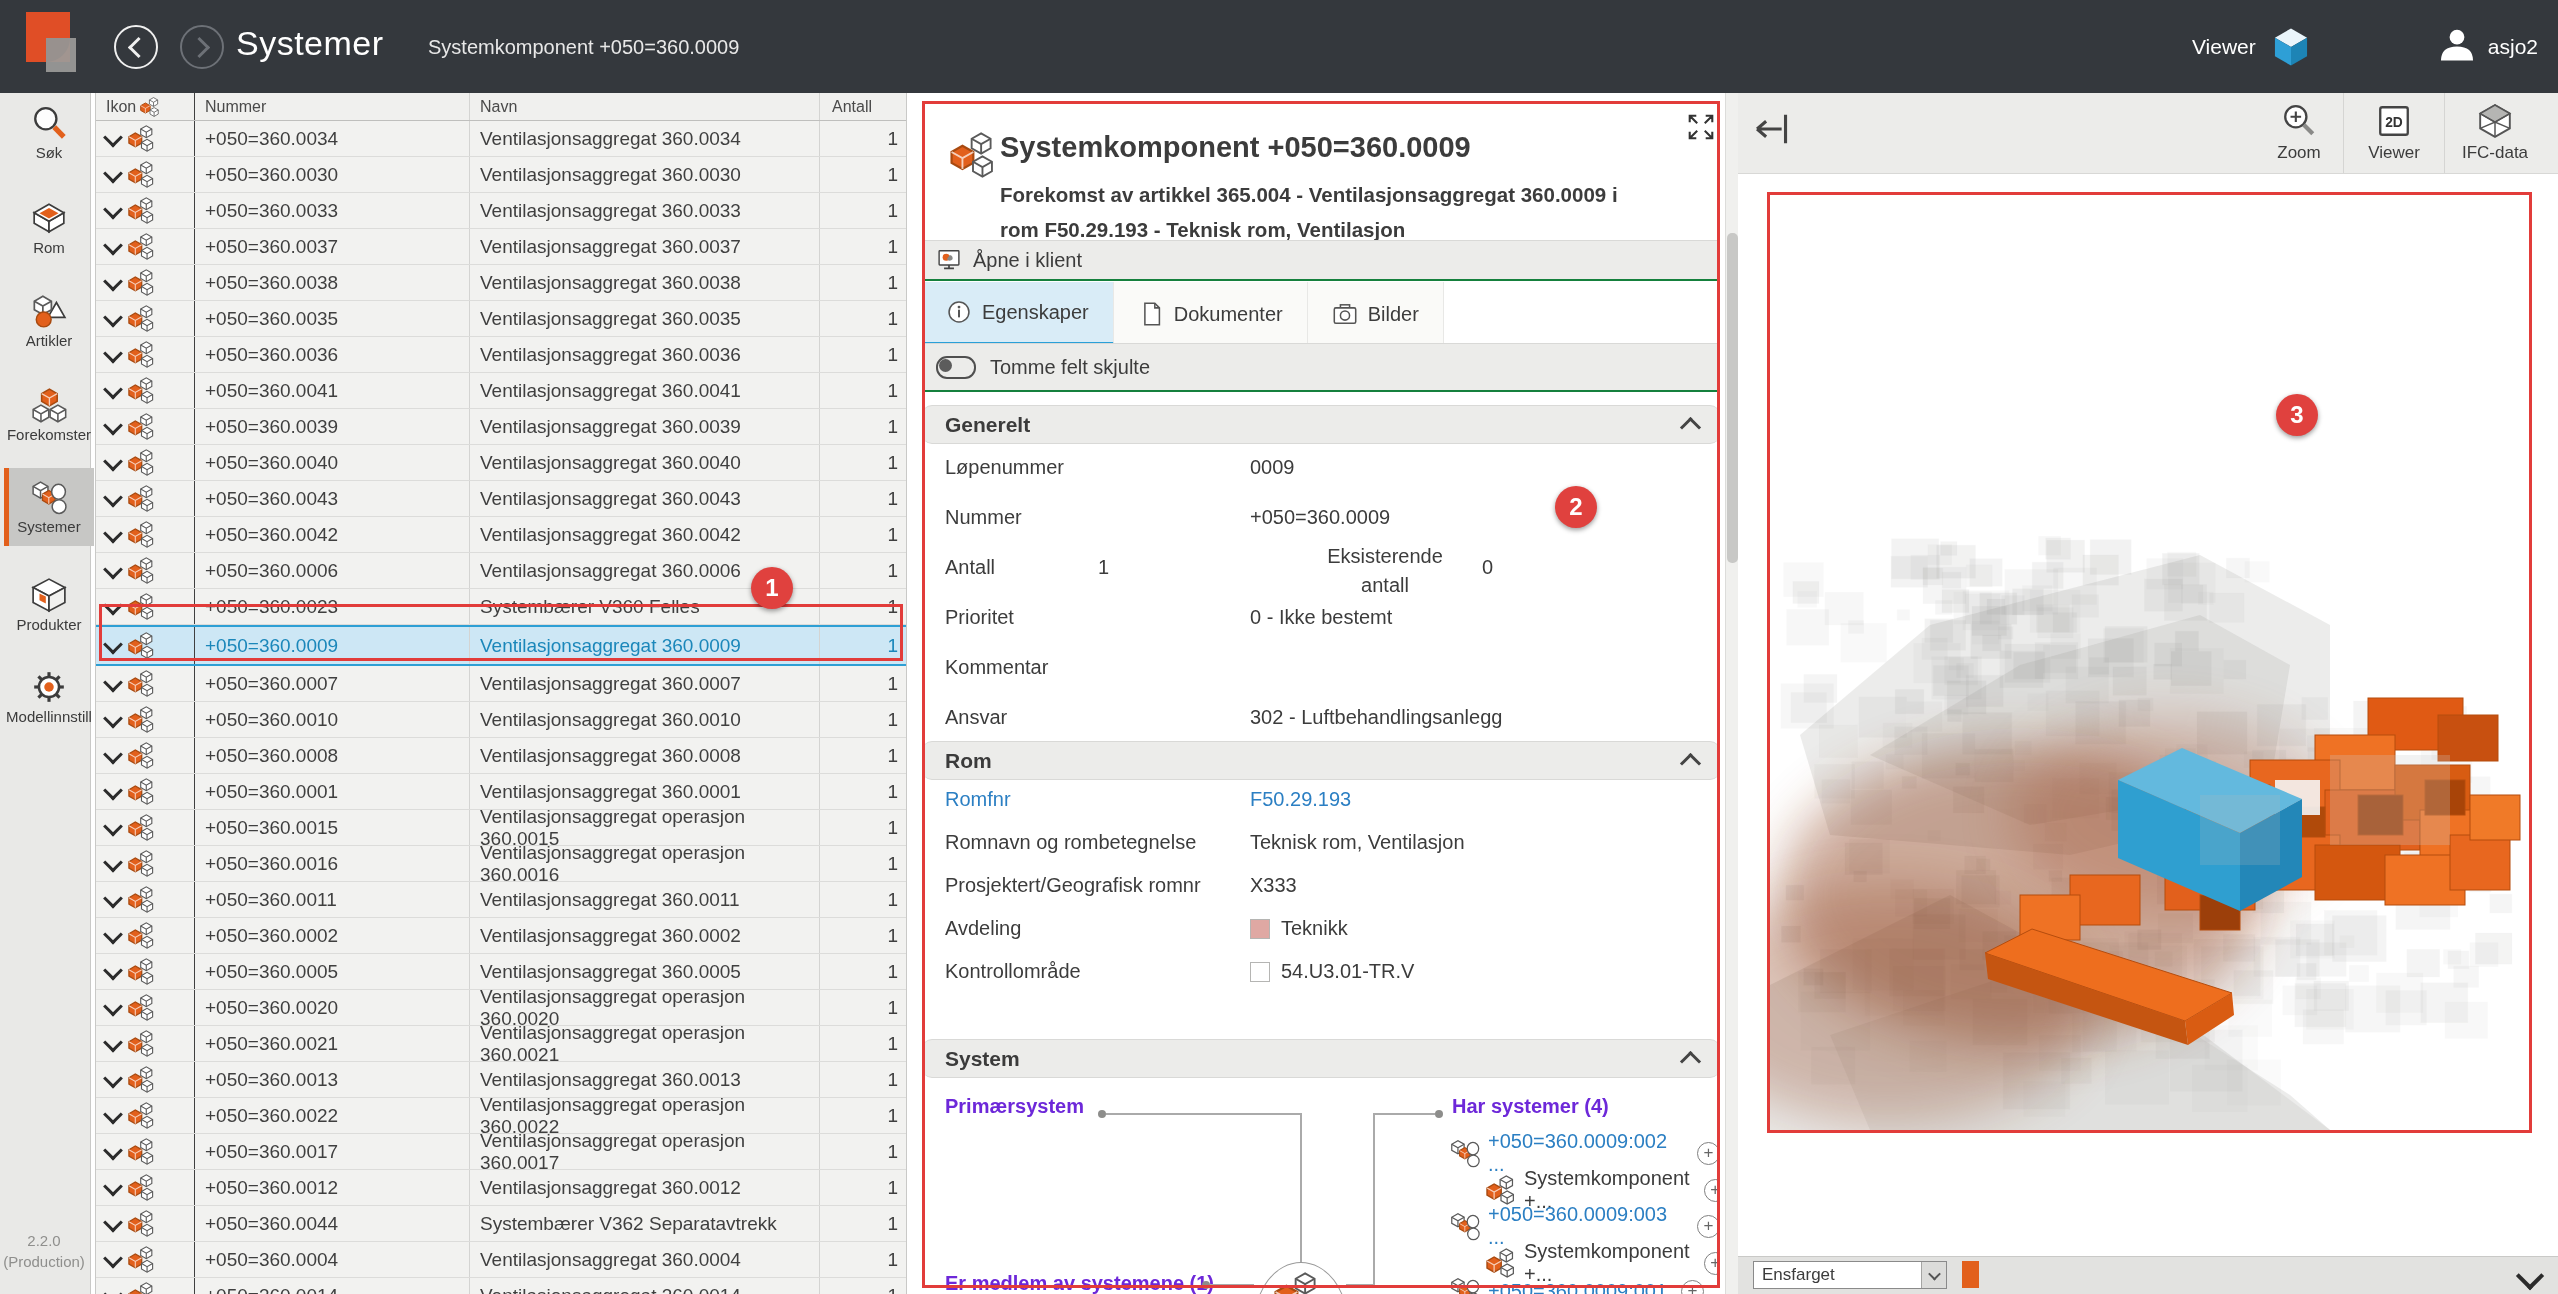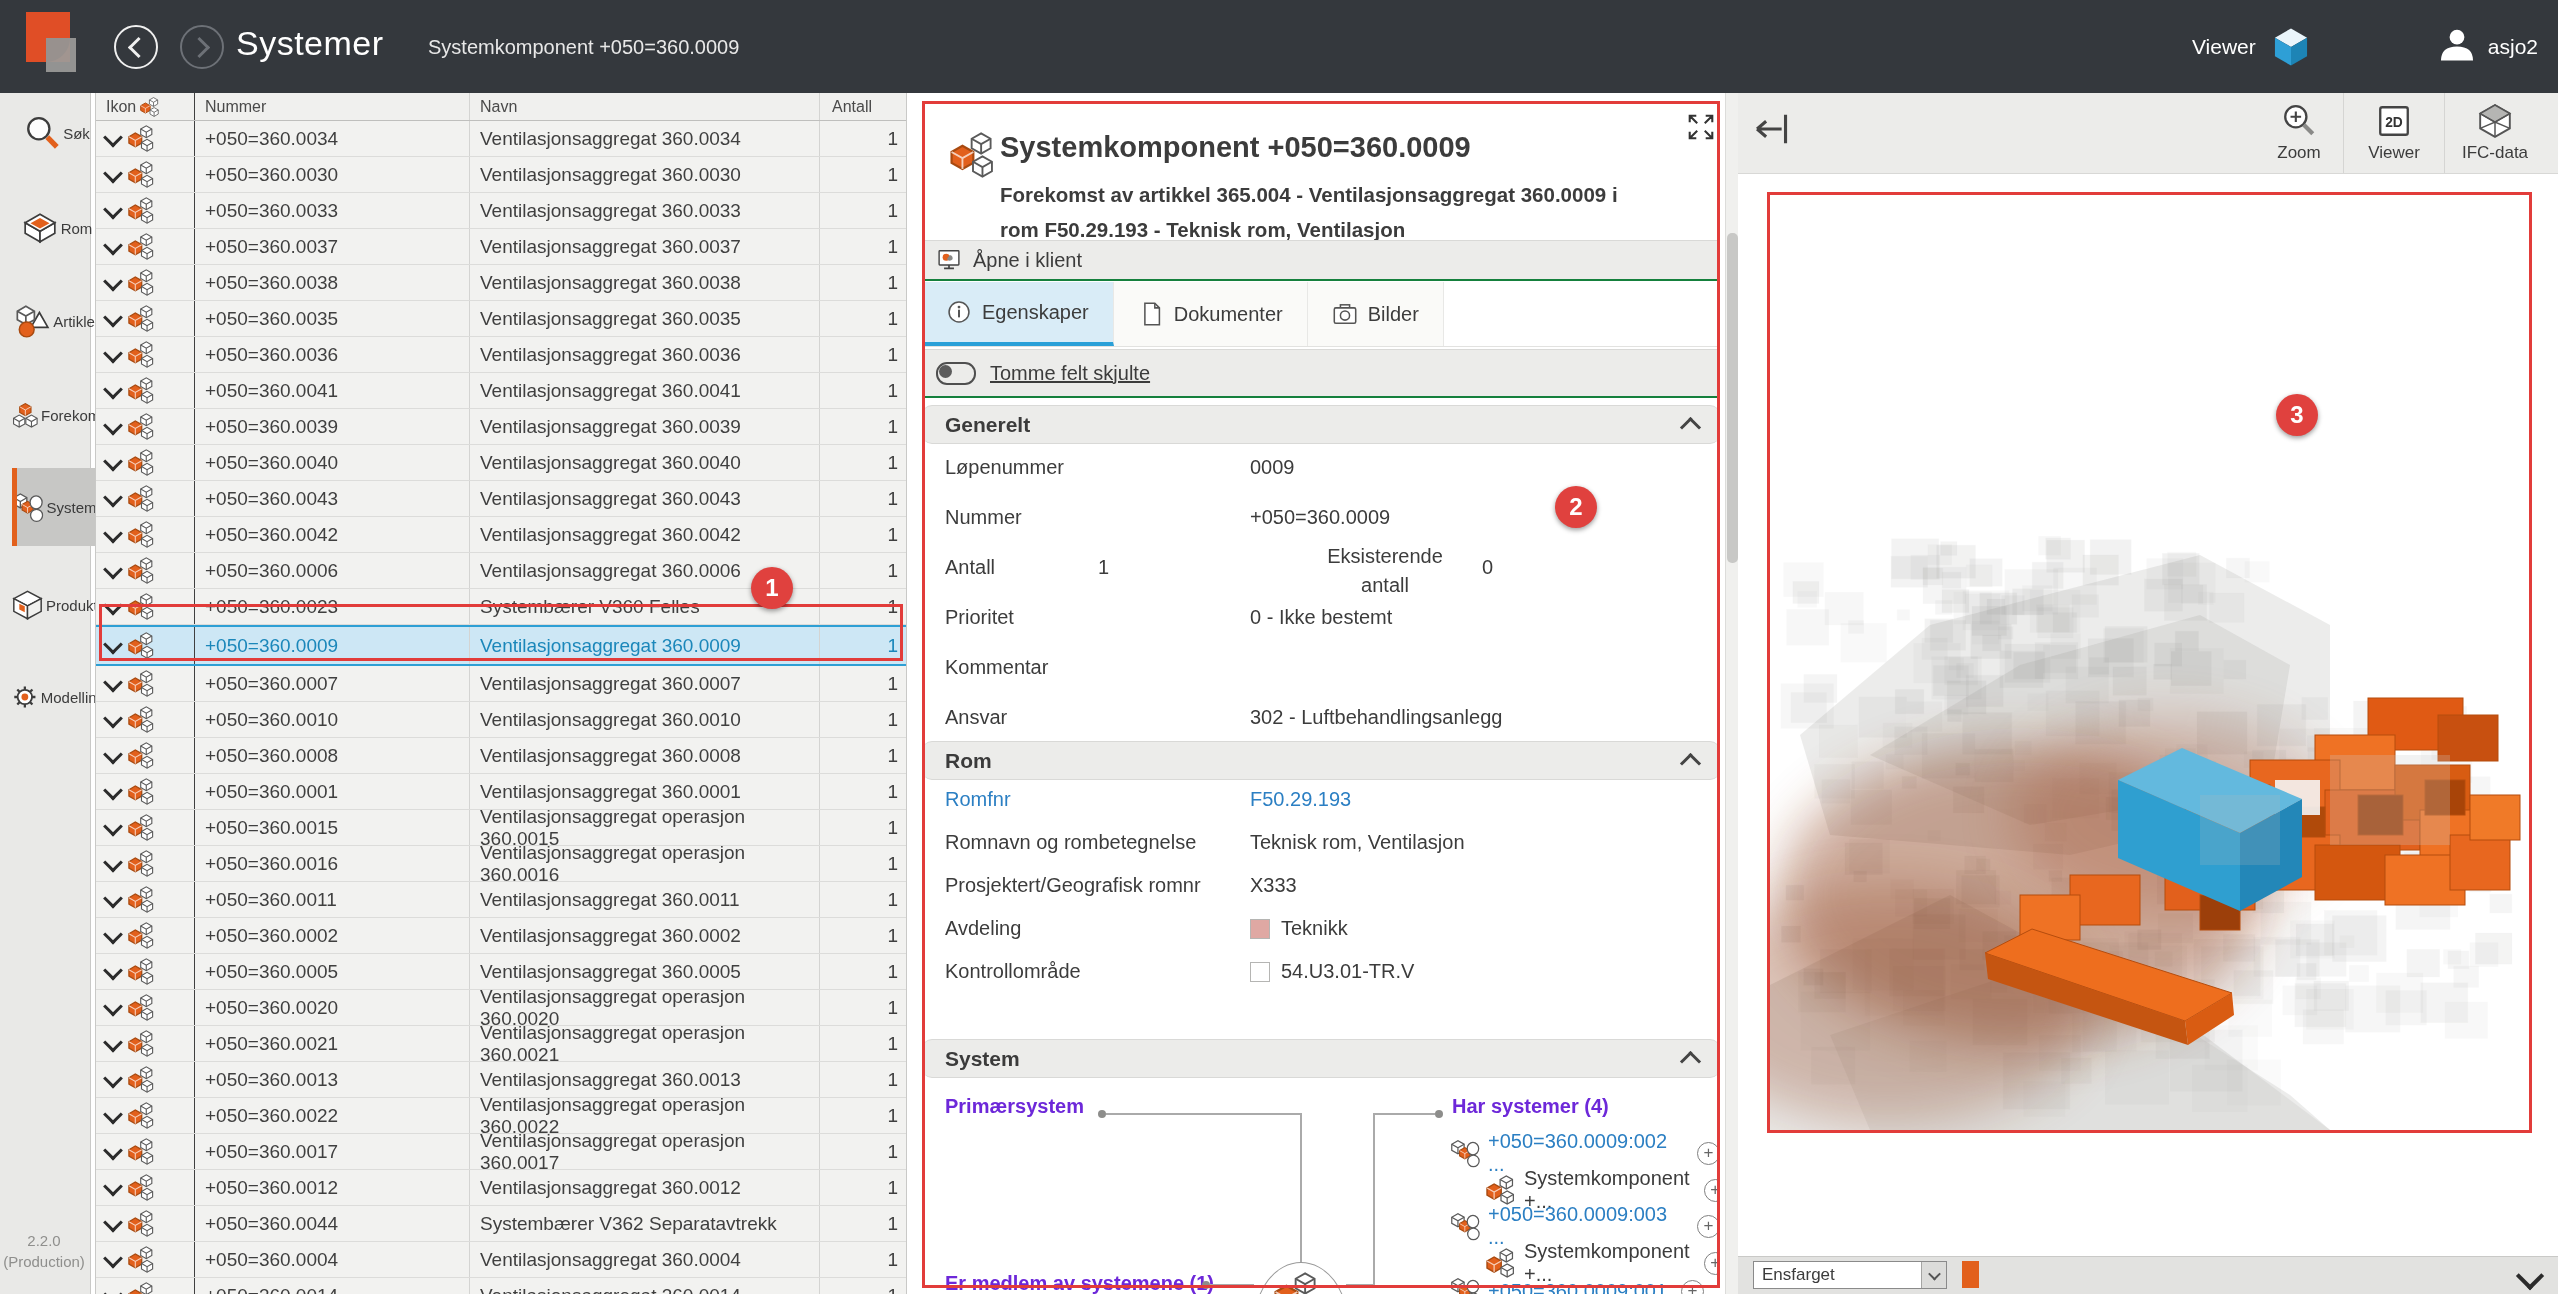--- a/index.html
+++ b/index.html
@@ -16,21 +16,21 @@
   .chevL,.chevR{width:12px;height:12px;border-left:3px solid #f0f0f0;border-bottom:3px solid #f0f0f0;}
   .chevL{transform:rotate(45deg);margin-left:5px;}
   .chevR{border-color:#6d7177;transform:rotate(-135deg);margin-right:5px;}
   .tb-title{position:absolute;left:236px;top:24px;font-size:34px;color:#fff;font-weight:400;letter-spacing:.5px;}
   .tb-sub{position:absolute;left:428px;top:36px;font-size:20px;color:#e8e8e8;}
   .tb-right{position:absolute;right:20px;top:0;height:93px;display:flex;align-items:center;gap:14px;color:#fff;font-size:21px;}
   .tb-ico{width:42px;height:42px;}
   .usr{margin-left:110px;display:flex;align-items:center;gap:10px;}
   
   .sidebar{position:absolute;left:0;top:93px;width:90px;height:1201px;background:#e9e9e7;border-right:1px solid #c9c9c7;}
-  .sb-item{position:absolute;left:12px;width:90px;height:86px;display:flex;align-items:center;justify-content:center;gap:3px;cursor:pointer;}
+  .sb-item{position:absolute;left:4px;width:90px;height:86px;display:flex;flex-direction:column;align-items:center;justify-content:center;gap:3px;cursor:pointer;}
   .sb-item svg{width:36px;height:36px;}
   .sb-item .lbl{font-size:15px;color:#3b3b3b;max-width:88px;overflow:hidden;white-space:nowrap;}
   .sb-item.selected{background:#c7c7c5;}
   .sb-item.selected::before{content:"";position:absolute;left:0;top:0;width:5px;height:100%;background:#e2601c;}
   .version{position:absolute;left:0;top:1137px;width:88px;text-align:center;font-size:15px;color:#8f8f8d;line-height:21px;}
   
   .tablewrap{position:absolute;left:95px;top:93px;width:810px;height:1201px;background:#f2f2f0;border-left:1px solid #c9c9c7;border-right:1px solid #c9c9c7;overflow:hidden;}
   .thead{display:flex;height:27px;background:#f0f0ee;border-bottom:1px solid #bfbfbd;font-size:16px;color:#4a4a4a;align-items:center;}
   .trow{display:flex;height:35px;border-bottom:1px solid #dcdcda;font-size:19px;color:#3f3f3f;align-items:center;background:#f2f2f0;cursor:pointer;}
   .c1{width:99px;display:flex;align-items:center;gap:8px;padding-left:10px;box-sizing:border-box;border-right:1px solid #404040;height:100%;}
@@ -49,21 +49,21 @@
   .p-sub{position:absolute;left:78px;top:84px;width:620px;font-size:20.5px;font-weight:bold;color:#3c3c3c;line-height:35px;}
   .p-expand{position:absolute;left:763px;top:18px;width:32px;height:32px;cursor:pointer;}
   .gbar{position:absolute;left:0;width:798px;background:#ececea;border-top:1px solid #d9d9d7;border-bottom:2px solid #15803d;display:flex;align-items:center;}
   .bar-open{top:147px;height:38px;cursor:pointer;}
   .bar-open svg{width:24px;height:24px;margin-left:15px;}
   .bar-open span{margin-left:12px;font-size:20px;}
   .tabs{position:absolute;left:0;top:189px;width:798px;height:64px;display:flex;border-bottom:1px solid #e2e2e0;}
   .tab{height:100%;display:flex;align-items:center;gap:10px;padding:0 24px;font-size:20px;background:#fafaf8;border-right:1px solid #e8e8e6;cursor:pointer;box-sizing:border-box;}
   .tab svg{width:26px;height:26px;}
   .tab.selected{background:#d9ecf7;border-bottom:4px solid #2aa0d8;}
-  .bar-toggle{top:256px;height:46px;text-decoration:underline;}
+  .bar-toggle{top:250px;height:46px;}
   .toggle{margin-left:15px;width:36px;height:19px;border:2px solid #4f4f4f;border-radius:11px;position:relative;cursor:pointer;flex:none;}
   .toggle::after{content:"";position:absolute;left:1px;top:1px;width:13px;height:13px;border-radius:50%;background:#5c5c5c;}
   .bar-toggle span{margin-left:14px;font-size:20px;}
   .sechdr{position:absolute;left:0;width:798px;height:37px;background:#ececea;border-top:1px solid #d9d9d7;border-bottom:1px solid #d9d9d7;display:flex;align-items:center;cursor:pointer;border-radius:10px;}
   .sechdr b{margin-left:23px;font-size:21px;color:#3b3b3b;}
   .chevup{position:absolute;right:22px;top:14px;width:12px;height:12px;border-left:3px solid #444;border-bottom:3px solid #444;transform:rotate(135deg);}
   .rows{position:absolute;left:0;width:798px;}
   .prow{position:relative;height:50px;}
   .rom .prow{height:43px;}
   .plabel{position:absolute;left:23px;top:13px;font-size:20px;}

